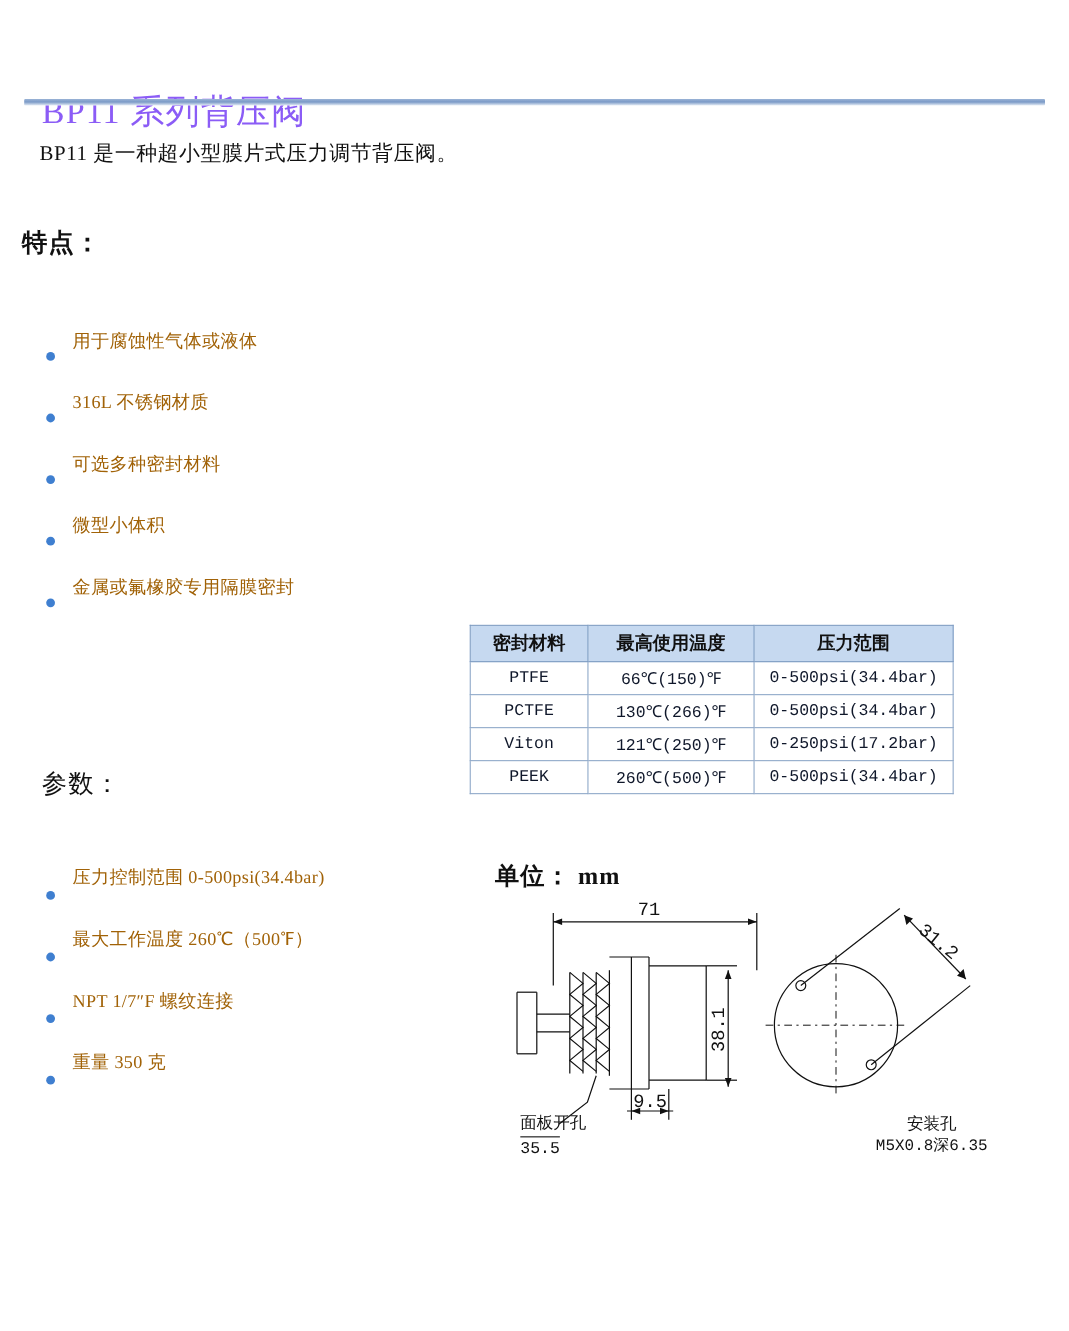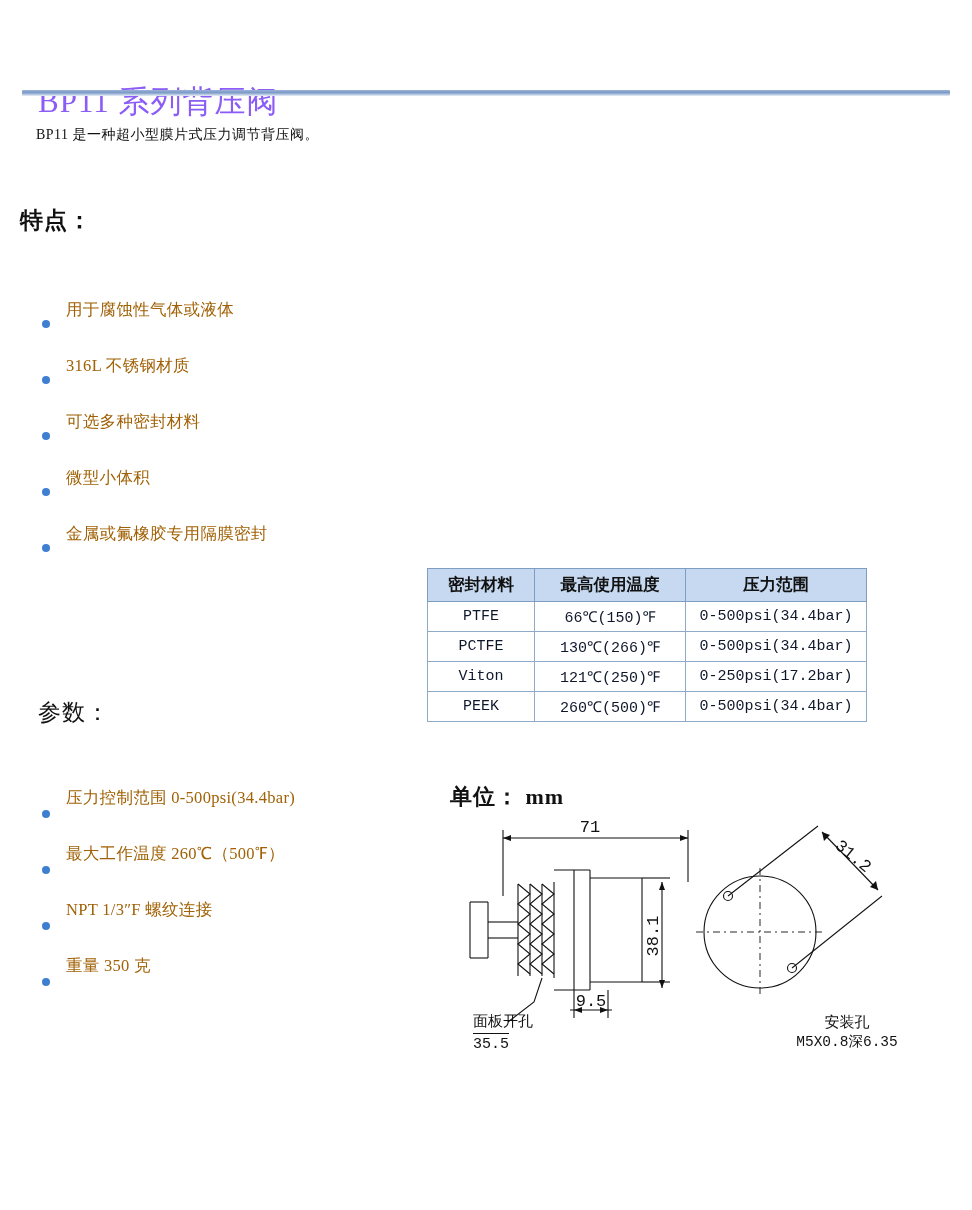--- a/index.html
+++ b/index.html
@@ -42,21 +42,21 @@
     height: 6px;
     background: linear-gradient(to bottom, #9ab3d6 0%, #7b9ac7 45%, #e9eff7 100%);
     border-radius: 1px;
   }
 
   
   .intro {
     position: absolute;
     left: 36px;
     top: 126px;
-    font-size: 14px;
+    font-size: 19px;
     color: #111111;
     letter-spacing: 0.5px;
   }
 
   
   .sect-features {
     position: absolute;
     left: 20px;
     top: 205px;
     font-size: 23px;
@@ -266,21 +266,21 @@
     <li>
       <span class="dot"></span>
       <span>压力控制范围 0-500psi(34.4bar)</span>
     </li>
     <li>
       <span class="dot"></span>
       <span>最大工作温度 260℃（500℉）</span>
     </li>
     <li>
       <span class="dot"></span>
-      <span>NPT 1/3″F 螺纹连接</span>
+      <span>NPT 1/7″F 螺纹连接</span>
     </li>
     <li>
       <span class="dot"></span>
       <span>重量 350 克</span>
     </li>
   </ul>
 
   <div class="unit-label">单位： mm</div>
 
   <div class="drawing">

